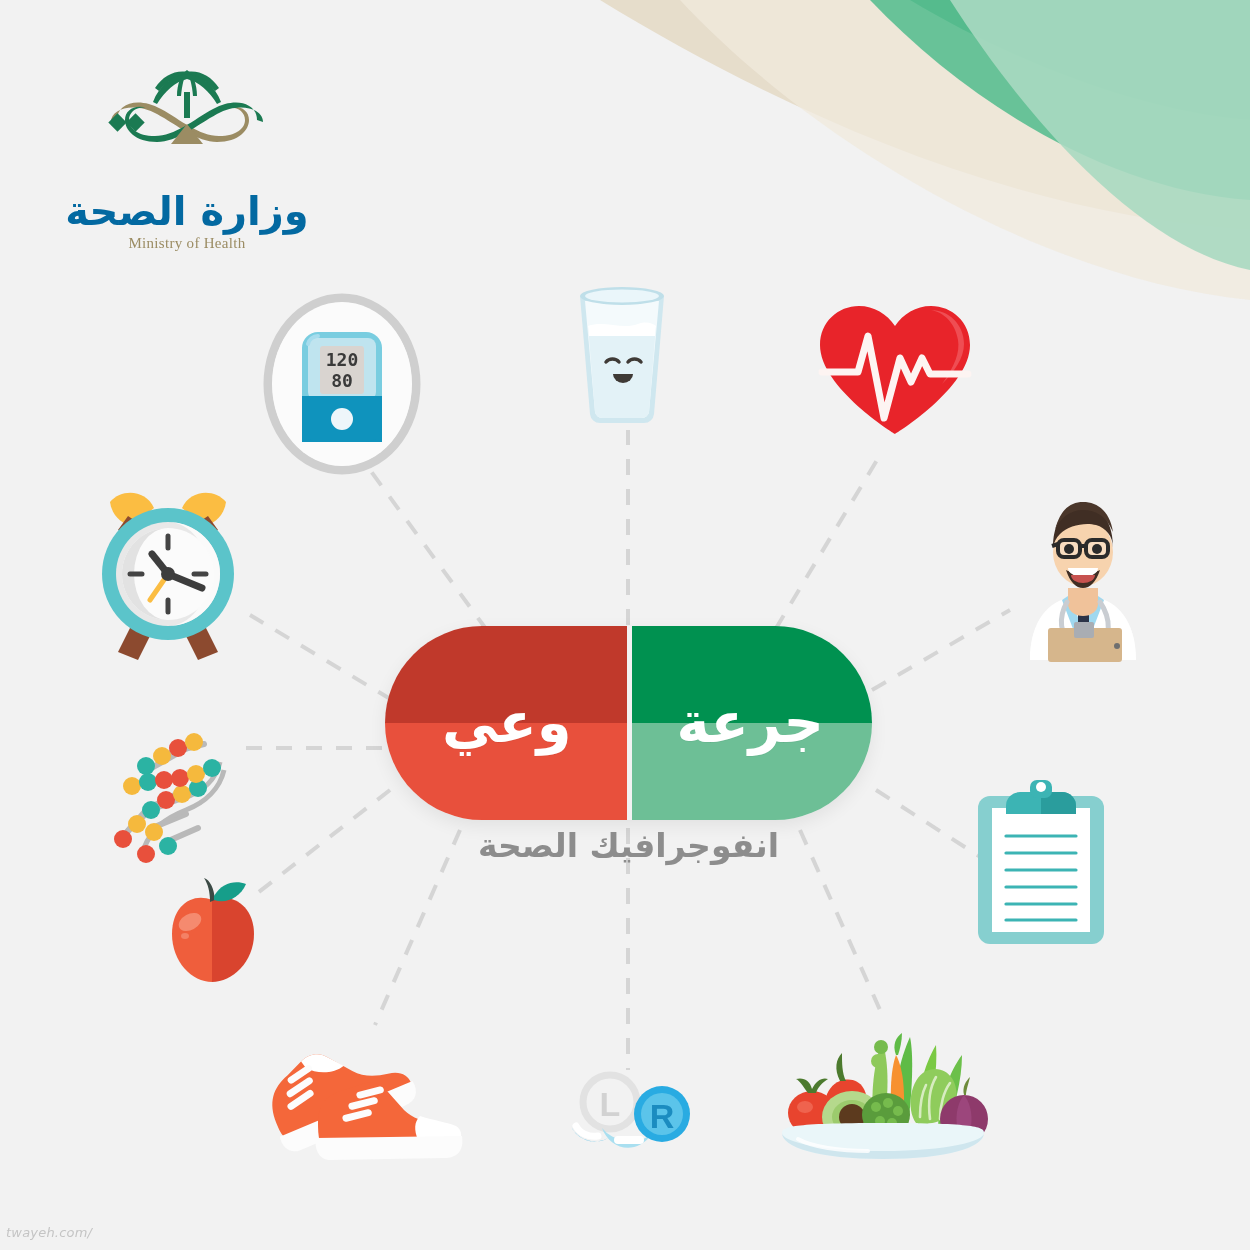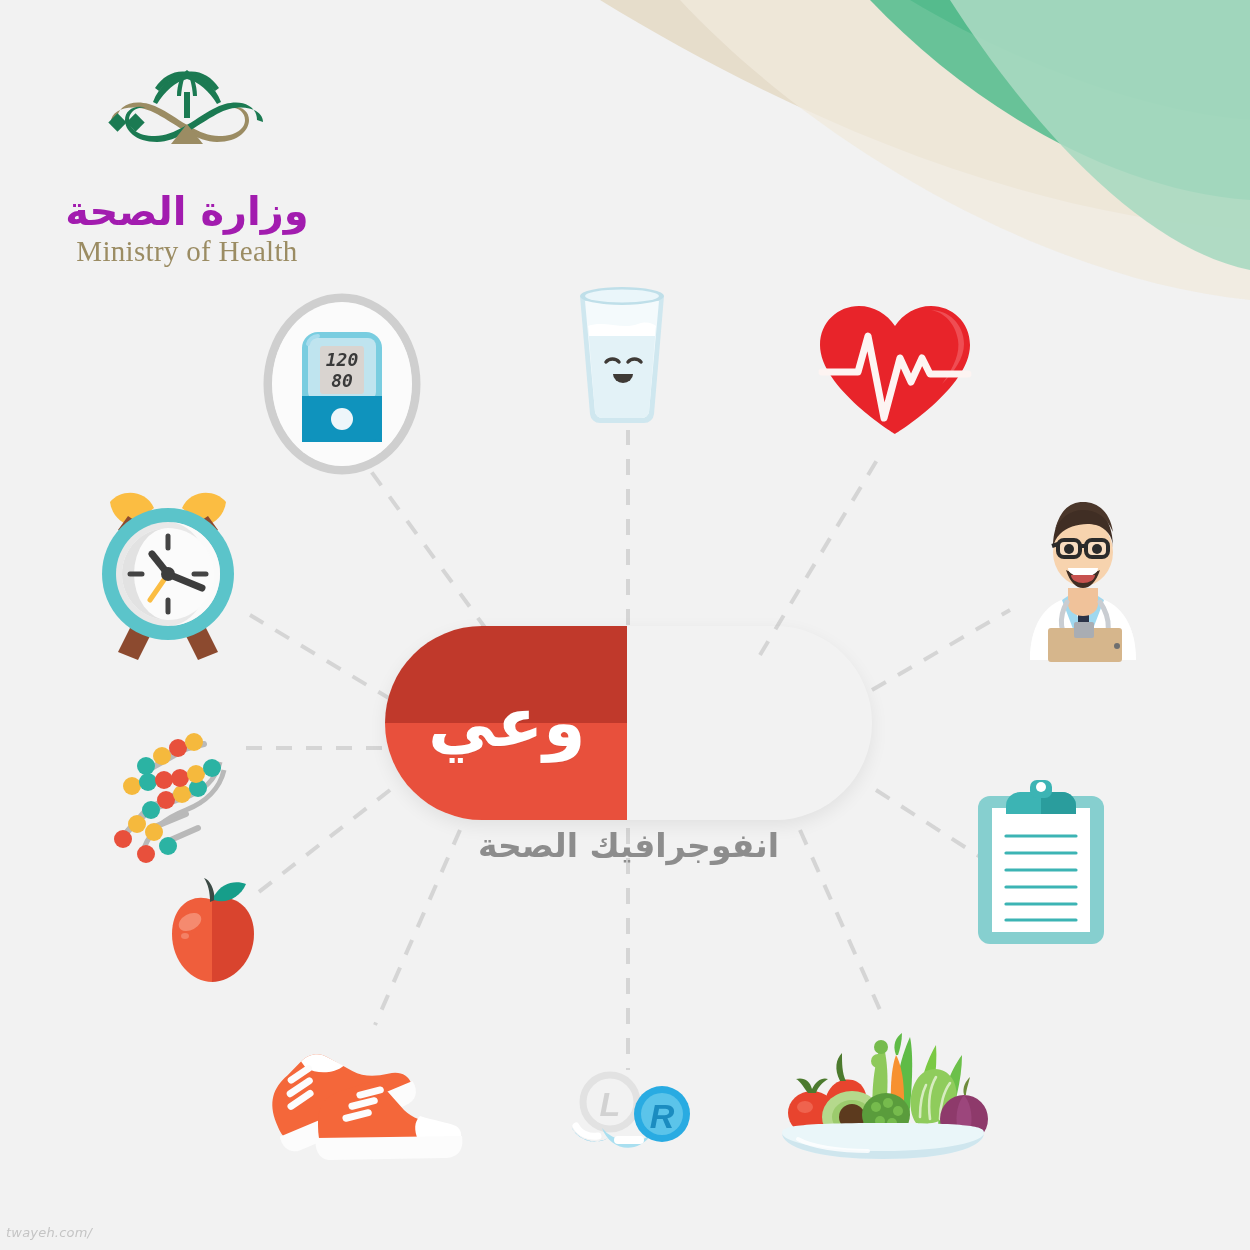--- a/index.html
+++ b/index.html
@@ -11,56 +11,56 @@
   .stage{position:absolute;inset:0;}
 
   
   .swoosh{position:absolute;top:0;right:0;width:900px;height:320px;overflow:hidden;pointer-events:none;}
   .swoosh svg{display:block;}
 
   
   .logo{position:absolute;left:62px;top:58px;width:250px;text-align:center;}
   .logo-mark{width:220px;height:130px;margin:0 auto;}
   .logo-ar{
-    font-size:40px;color:#a21caf;font-weight:700;line-height:1.05;
+    font-size:40px;color:#0369a1;font-weight:700;line-height:1.05;
     direction:rtl;letter-spacing:0px;margin-top:2px;
   }
   .logo-en{
-    font-size:29px;color:#9b8c63;font-family:"Liberation Serif","DejaVu Serif",serif;
+    font-size:15px;color:#9b8c63;font-family:"Liberation Serif","DejaVu Serif",serif;
     margin-top:3px;letter-spacing:.3px;
   }
 
   
   .links{position:absolute;inset:0;pointer-events:none;}
 
   
   .pill{
     position:absolute;left:385px;top:626px;width:487px;height:194px;
     border-radius:97px;overflow:hidden;display:flex;
     box-shadow:0 6px 18px rgba(0,0,0,.07);
   }
   .pill-half{position:relative;width:50%;height:100%;display:flex;align-items:center;justify-content:center;}
   .pill-half .top,.pill-half .bot{position:absolute;left:0;right:0;}
   .pill-half .top{top:0;height:50%;}
   .pill-half .bot{bottom:0;height:50%;}
   .pill-red .top{background:#c0392b;} .pill-red .bot{background:#e8503c;}
   .pill-green .top{background:#009150;} .pill-green .bot{background:#6dbf96;}
   .pill-word{
-    position:relative;z-index:3;color:#fff;font-size:68px;font-weight:700;
+    position:relative;z-index:3;color:#fff;font-size:56px;font-weight:700;
     direction:rtl;line-height:1;letter-spacing:-1px;
     text-shadow:0 1px 0 rgba(0,0,0,.04);
   }
   .pill-divider{position:absolute;left:50%;top:0;bottom:0;width:5px;margin-left:-2px;background:#f2f2f2;z-index:4;}
   .pill-sub{
     position:absolute;left:385px;top:826px;width:487px;text-align:center;
     color:#8d8d8d;font-size:33px;direction:rtl;font-weight:700;
   }
 
   
-  .icon{position:absolute;font-style:italic;}
+  .icon{position:absolute;}
   .icon svg{display:block;overflow:visible;}
 
   
   .watermark{
     position:absolute;left:6px;bottom:10px;color:#bdbdbd;font-size:13px;
     letter-spacing:.2px;opacity:.85;font-style:italic;
   }
 </style>
 </head>
 <body>
@@ -119,20 +119,25 @@
       <line x1="382" y1="748" x2="240" y2="748"></line>
       <line x1="392" y1="700" x2="250" y2="615"></line>
     </g>
   </svg>
 
   <div class="pill">
     <div class="pill-half pill-red">
       <div class="top"></div>
       <div class="bot"></div>
       <div class="pill-word">وعي</div>
+    </div>
+    <div class="pill-half pill-green">
+      <div class="top"></div>
+      <div class="bot"></div>
+      <div class="pill-word">جرعة</div>
     </div>
     <div class="pill-divider"></div>
   </div>
   <div class="pill-sub">انفوجرافيك الصحة</div>
 
   <div class="icon" style="left:262px;top:292px;">
     <svg width="160" height="190" viewBox="0 0 160 190">
       <ellipse cx="80" cy="92" rx="74" ry="86" fill="none" stroke="#cfcfcf" stroke-width="9"></ellipse>
       <ellipse cx="80" cy="92" rx="70" ry="82" fill="#fbfbfb"></ellipse>
       <rect x="40" y="40" width="80" height="110" rx="16" fill="#79cde0"></rect>

